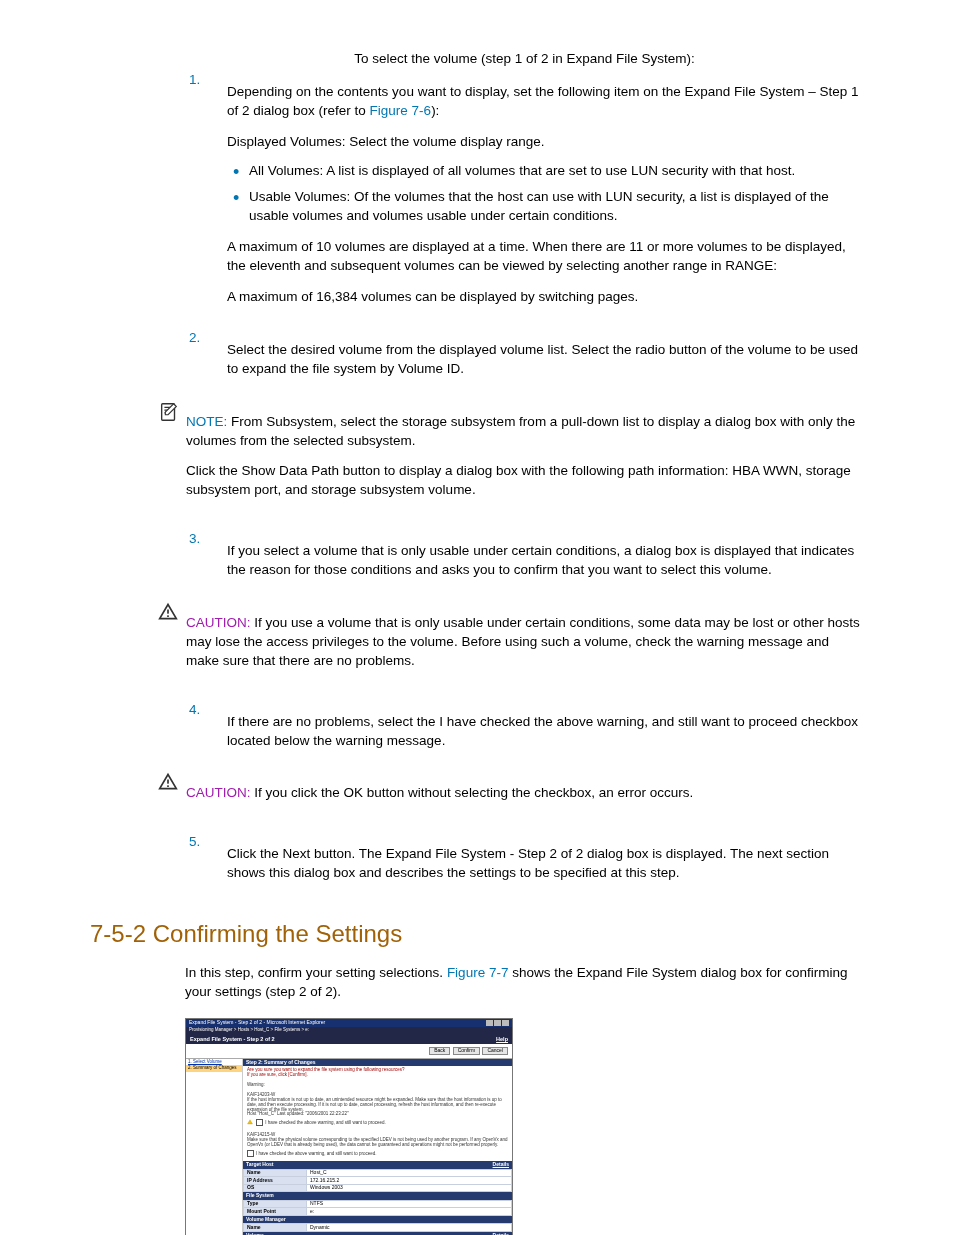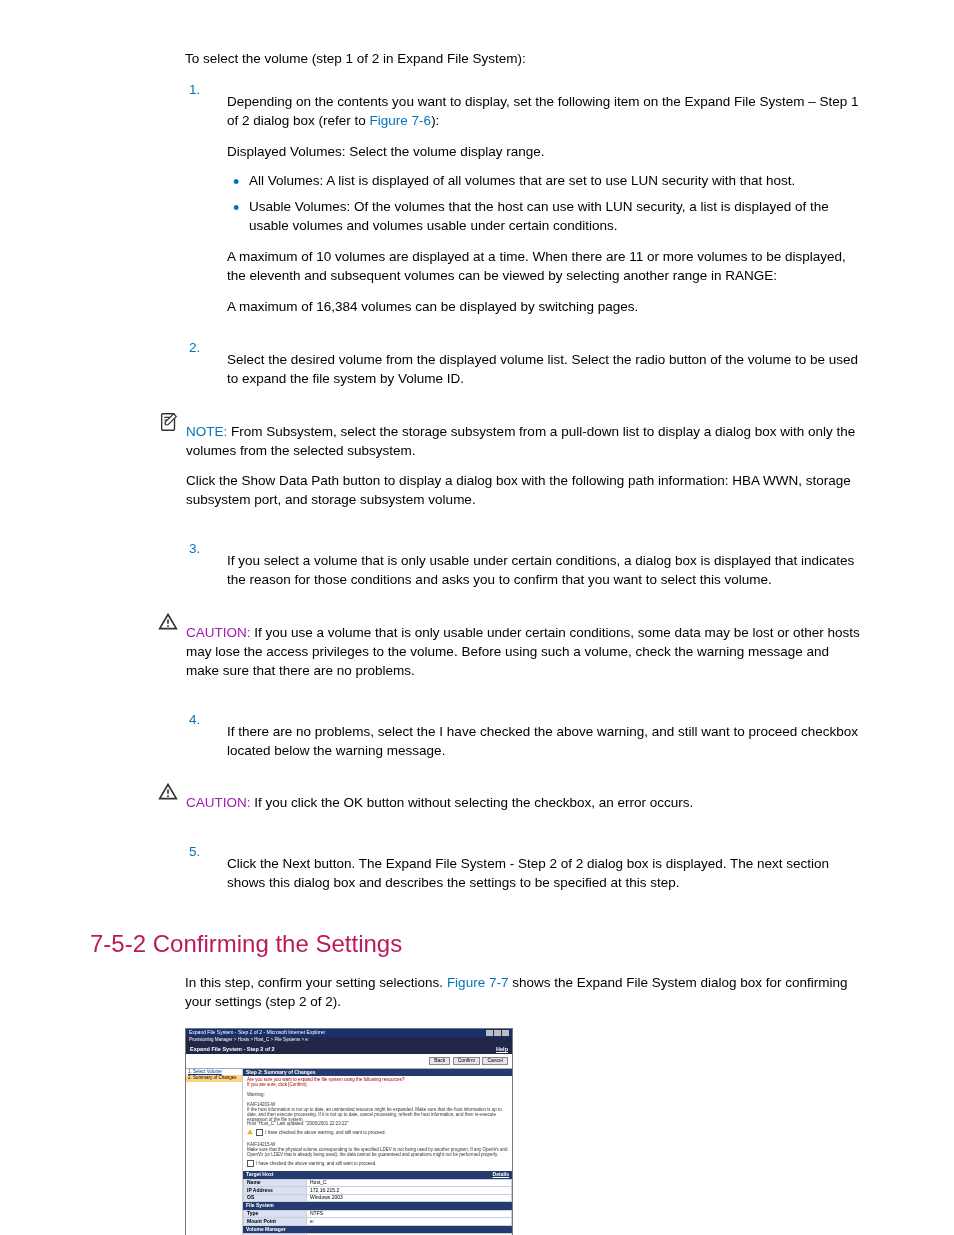--- a/index.html
+++ b/index.html
@@ -5,21 +5,21 @@
     body {
       font-family: Arial, Helvetica, sans-serif;
       font-size: 13.5px;
       line-height: 1.4;
       color: #000;
       margin: 0;
       padding: 50px 90px 40px 90px;
       max-width: 954px;
       box-sizing: border-box;
     }
-    .intro { margin: 0 0 12px 95px; }
+    .intro { margin: 0 0 2px 95px; text-align: center; }
     .row {
       display: flex;
       align-items: flex-start;
       margin-bottom: 12px;
     }
     .num-col {
       width: 38px;
       flex: 0 0 38px;
       color: #0077b3;
       text-align: left;
@@ -54,21 +54,21 @@
     .icon-col {
       width: 38px;
       flex: 0 0 38px;
       display: flex;
       justify-content: flex-start;
       padding-left: 0px;
     }
     .note-label { color: #0077b3; }
     .caution-label { color: #a21caf; }
     h2.section {
-      color: #be185d;
+      color: #a16207;
       font-weight: normal;
       font-size: 24px;
       margin: 24px 0 8px 0;
     }
     .indent-block { margin-left: 95px; }
     .screenshot {
       margin: 16px 0 8px 0;
       width: 328px;
     }
     .ss-outer {

